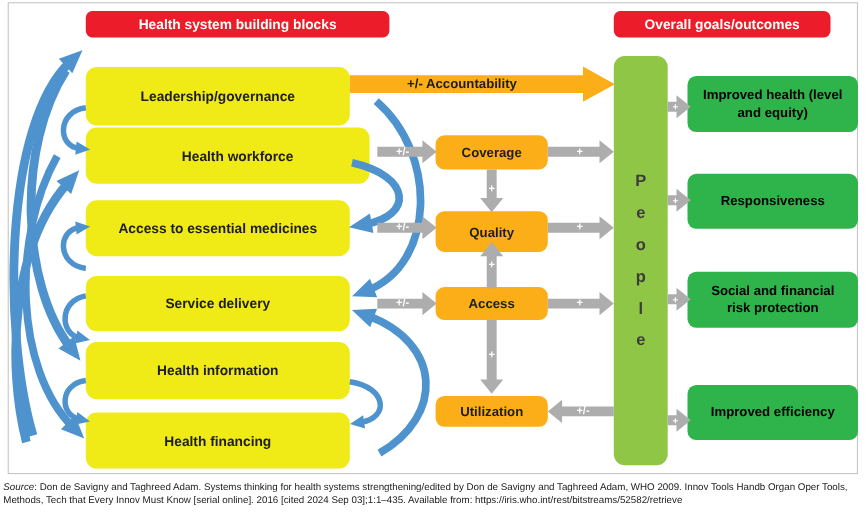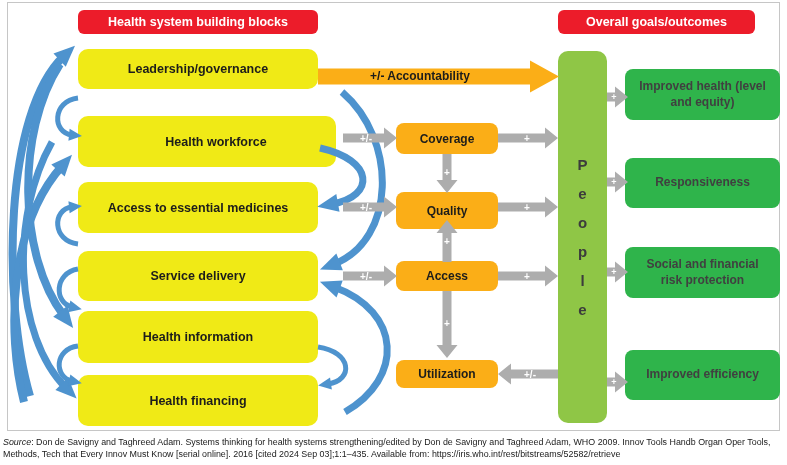--- a/index.html
+++ b/index.html
@@ -13,21 +13,21 @@
     font-size:12.5px;border-radius:6px;display:flex;align-items:center;
     justify-content:center;text-align:center;z-index:2;}
   .ybox{position:absolute;left:78px;width:240px;background:#f0ea16;
     border-radius:10px;display:flex;align-items:center;justify-content:center;
     text-align:center;font-weight:bold;font-size:12.5px;color:#1d1d1b;z-index:2;}
   .obox{position:absolute;left:396px;width:102px;background:#fbae17;
     border-radius:8px;display:flex;align-items:center;justify-content:center;
     text-align:center;font-weight:bold;font-size:12px;color:#1d1d1b;z-index:2;}
   .gbox{position:absolute;left:625px;width:155px;background:#2fb44b;
     border-radius:8px;display:flex;align-items:center;justify-content:center;
-    text-align:center;font-weight:bold;font-size:12px;color:#404040;
+    text-align:center;font-weight:bold;font-size:12px;color:#000000;
     line-height:1.3;padding:0 10px;box-sizing:border-box;z-index:2;}
   #people{position:absolute;left:558px;top:51px;width:49px;height:372px;
     background:#8fc646;border-radius:10px;display:flex;flex-direction:column;
     align-items:center;justify-content:center;z-index:2;}
   #people span{display:block;font-weight:bold;font-size:15px;color:#3c3c3c;
     line-height:29px;text-align:center;}
   #arrows{position:absolute;left:0;top:0;z-index:3;}
   .lbl{position:absolute;transform:translate(-50%,-50%);font-weight:bold;
     z-index:4;white-space:nowrap;}
   .lbl-white{color:#ffffff;font-size:10px;}
@@ -37,24 +37,24 @@
     font-size:8.9px;color:#1a1a1a;line-height:11.5px;z-index:2;}
   #source .ital{font-style:italic;}
   #source div{white-space:nowrap;}
 </style>
 </head>
 <body>
 
 <div id="stage">
   <div id="frame"></div>
 
-  <div class="hdr" style="left:78px;top:10px;width:240px;height:24px;">Health system building blocks</div>
+  <div class="hdr" style="left:78px;top:10px;width:276px;height:24px;">Health system building blocks</div>
   <div class="hdr" style="left:558px;top:10px;width:197px;height:24px;">Overall goals/outcomes</div>
 
-  <div class="ybox" style="top:49px;height:40px;">Leadership/governance</div>
+  <div class="ybox" style="top:61px;height:53px;">Leadership/governance</div>
   <div class="ybox" style="top:116px;height:51px;padding-left:18px;">Health workforce</div>
   <div class="ybox" style="top:182px;height:51px;">Access to essential medicines</div>
   <div class="ybox" style="top:251px;height:50px;">Service delivery</div>
   <div class="ybox" style="top:311px;height:52px;">Health information</div>
   <div class="ybox" style="top:375px;height:51px;">Health financing</div>
 
   <div class="obox" style="top:123px;height:31px;">Coverage</div>
   <div class="obox" style="top:192px;height:37px;">Quality</div>
   <div class="obox" style="top:261px;height:30px;">Access</div>
   <div class="obox" style="top:360px;height:28px;">Utilization</div>

